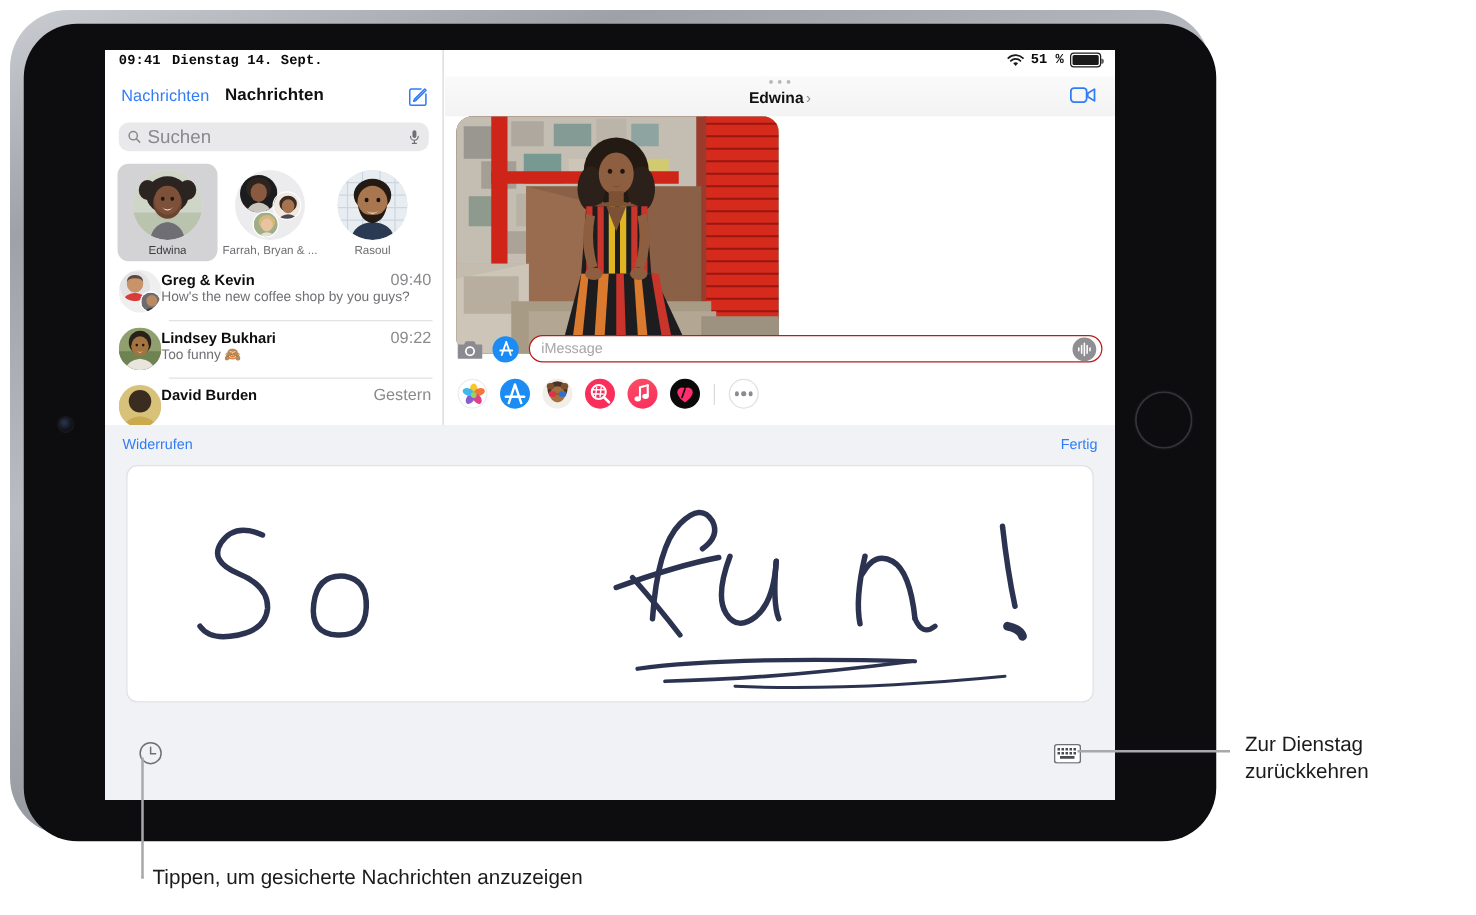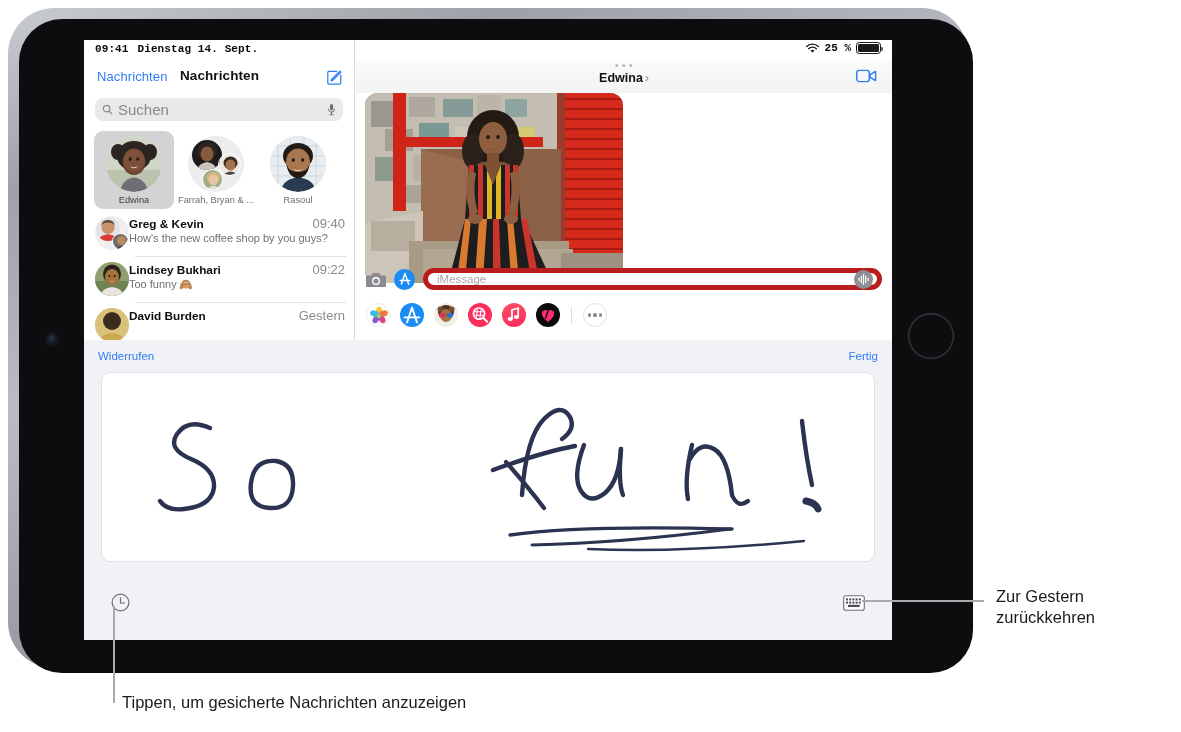--- a/index.html
+++ b/index.html
@@ -188,21 +188,21 @@
   
   .input-bar {
     position: absolute; left: 0; bottom: 44px; width: 536px; height: 34px;
     display: flex; align-items: center; padding: 0 10px; gap: 8px;
   }
   .cam-btn { width: 20px; height: 17px; flex: 0 0 auto; }
   .appstore-btn { width: 21px; height: 21px; border-radius: 50%; background: #1a8cf3; flex: 0 0 auto; position: relative; }
   .appstore-btn svg { position: absolute; left: 3.5px; top: 3.5px; }
   .imsg-field {
     flex: 1 1 auto; height: 22px; border-radius: 11px;
-    border: 5px solid #b91c1c; background: #fff;
+    border: 1px solid #b91c1c; background: #fff;
     display: flex; align-items: center; padding: 0 4px 0 9px;
   }
   .imsg-field .ph { font-size: 11.5px; color: #a5a5aa; flex: 1 1 auto; }
   .audio-btn { width: 19px; height: 19px; border-radius: 50%; background: #8e8e93; flex: 0 0 auto; position: relative; }
 
   .app-drawer {
     position: absolute; left: 0; bottom: 10px; width: 536px; height: 30px;
     display: flex; align-items: center; padding: 0 10px; gap: 10px;
   }
   .dapp { width: 24px; height: 24px; border-radius: 50%; flex: 0 0 auto; position: relative; overflow: hidden; }
@@ -250,21 +250,21 @@
         <div class="sb-left">
           <span>09:41</span>
           <span>Dienstag 14. Sept.</span>
         </div>
         <div class="sb-right">
           <svg class="wifi-ico" viewBox="0 0 16 12">
             <path d="M8 10.6 5.9 8.3a3.1 3.1 0 0 1 4.2 0z" fill="#1a1a1a"></path>
             <path d="M3.8 6.2a6 6 0 0 1 8.4 0" stroke="#1a1a1a" stroke-width="1.5" fill="none" stroke-linecap="round"></path>
             <path d="M1.6 3.9a9.1 9.1 0 0 1 12.8 0" stroke="#1a1a1a" stroke-width="1.5" fill="none" stroke-linecap="round"></path>
           </svg>
-          <span>25 %</span>
+          <span>51 %</span>
           <span class="batt">
               <i></i>
             </span>
         </div>
       </div>
 
       <div class="sidebar">
 
         <div class="sb-nav">
           <span class="sb-edit">Nachrichten</span>
@@ -692,21 +692,21 @@
             <rect x="5" y="9.8" width="11.6" height="2.2"></rect>
           </g>
         </svg>
       </div>
 
     </div>
   </div>
 
   <div class="callout-line" style="left:862px; top:600px; width:122px; height:1.6px;"></div>
   <div class="callout-text" style="left:996px; top:586px; width:180px;">
-    <div>Zur Gestern</div>
+    <div>Zur Dienstag</div>
     <div>zurückkehren</div>
   </div>
 
   <div class="callout-line" style="left:113px; top:606px; width:1.6px; height:96px;"></div>
   <div class="callout-line" style="left:113px; top:701px; width:2px; height:1.6px;"></div>
   <div class="callout-text" style="left:122px; top:692px; width:700px; white-space:nowrap;">
     <span>Tippen, um gesicherte Nachrichten anzuzeigen</span>
   </div>
 
 </div>

